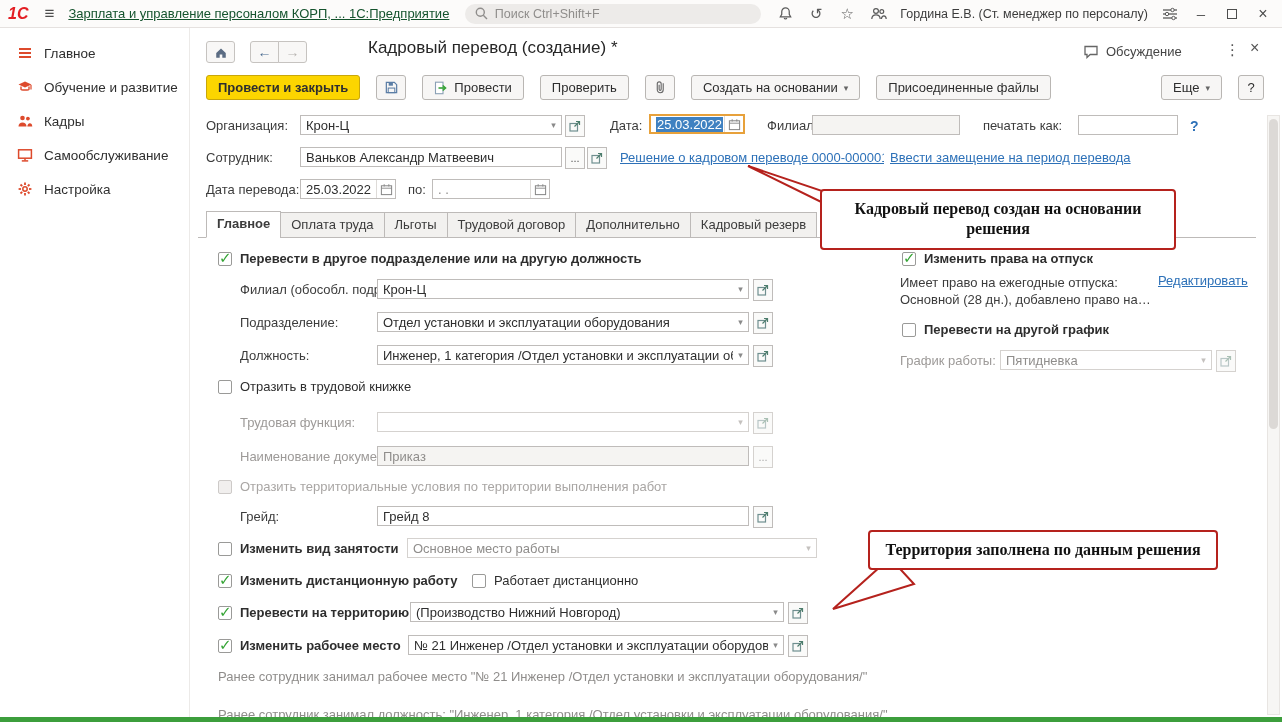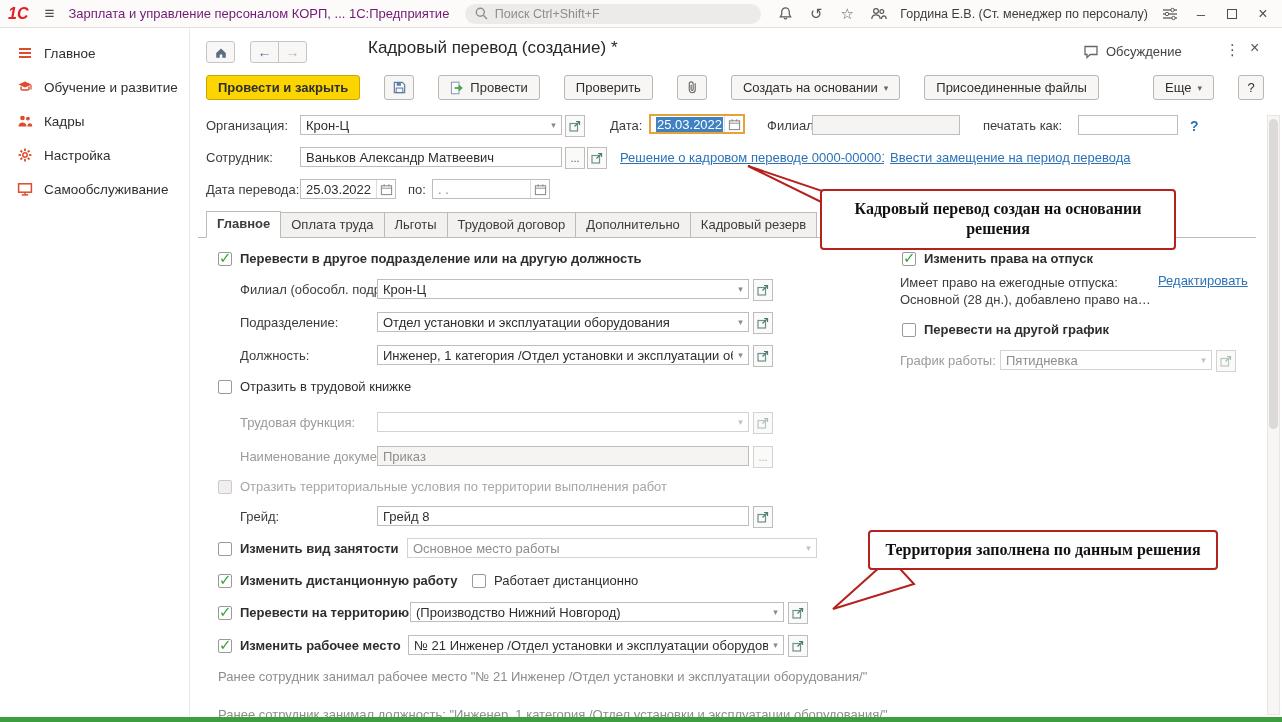--- a/index.html
+++ b/index.html
@@ -7,21 +7,21 @@
   body {
     position: relative; overflow: hidden; background: #fff;
     font-family: "Liberation Sans", "DejaVu Sans", sans-serif;
     font-size: 13px; color: #2e2e2e;
   }
   
   #topbar { position:absolute; left:0; top:0; width:1282px; height:28px;
     background:#fcfbfa; border-bottom:1px solid #e5e1df; display:flex; align-items:center; z-index:5; }
   .logo { color:var(--accent-red,#e31e24); font-weight:bold; font-style:italic; font-size:16px; padding:0 14px 0 8px; }
   .tb-burger { font-size:17px; color:#4d4d4d; padding:0 14px 0 2px; cursor:pointer; }
-  .tb-title { font-size:13px; color:#701a75; white-space:nowrap; }
+  .tb-title { font-size:13px; color:#14532d; white-space:nowrap;text-decoration:underline; }
   .tb-search { margin:0 auto; width:296px; height:20px; background:#edebe9; border-radius:10px;
     display:flex; align-items:center; gap:7px; padding:0 10px; color:#8f8d8b; font-size:12.5px; }
   .tb-right { display:flex; align-items:center; gap:13px; padding-right:10px; }
   .tb-ico { width:18px; height:16px; display:inline-flex; align-items:center; justify-content:center;
     color:#5a5a5a; font-size:15px; cursor:pointer; }
   .tb-user { font-size:12.5px; color:#3c3c3c; white-space:nowrap; cursor:pointer; }
   .win-max { width:10px; height:10px; border:1.4px solid #4d4d4d; display:inline-block; }
   .win-close { font-size:16px; color:#4d4d4d; }
   
   #sidebar { position:absolute; left:0; top:28px; width:190px; bottom:5px; background:#fff;
@@ -34,21 +34,21 @@
   .navbtn { position:absolute; width:29px; height:22px; border:1px solid #c6c3c0; background:#f8f7f6;
     border-radius:3px; display:flex; align-items:center; justify-content:center; font-size:14px;
     color:#4a6b90; cursor:pointer; }
   .navbtn.dis { color:#b7b4b1; }
   #page-title { position:absolute; left:178px; top:10px; font-size:17px; color:#262626; white-space:nowrap; }
   #discussion { position:absolute; left:893px; top:16px; display:flex; align-items:center; gap:7px;
     color:#444; font-size:13px; cursor:pointer; }
   #menu-dots { position:absolute; left:1035px; top:13px; font-size:15px; color:#555; cursor:pointer; }
   #form-close { position:absolute; left:1060px; top:11px; font-size:16px; color:#555; cursor:pointer; }
   
-  #toolbar { position:absolute; left:16px; top:46px; right:18px; height:27px; display:flex; gap:24px; align-items:center; }
+  #toolbar { position:absolute; left:16px; top:46px; right:18px; height:27px; display:flex; gap:16px; align-items:center; }
   .btn { height:25px; border:1px solid #b9b6b3; border-radius:3px; background:#f7f6f5; padding:0 11px;
     font-size:13px; color:#2e2e2e; display:inline-flex; align-items:center; gap:6px; white-space:nowrap; cursor:pointer; }
   .btn.primary { background:var(--highlight-yellow,#fcd500); border-color:#c9a70a; font-weight:bold; }
   .btn.sq { width:30px; padding:0; justify-content:center; }
   .dd-car { font-size:9px; color:#666; }
   .spacer { flex:1; }
   
   .lbl { position:absolute; height:22px; line-height:22px; font-size:13px; color:#3c3c3c; white-space:nowrap; }
   .lbl.gray { color:#9d9a98; }
   .fld { position:absolute; height:20px; border:1px solid #bfbcba; background:#fff; display:flex; align-items:center; }
@@ -172,45 +172,45 @@
           <circle cx="10.9" cy="5.6" r="1.9" fill="#dd4a2c"></circle>
           <path d="M1.5 13.6c0-2.7 1.8-4.1 4-4.1s4 1.4 4 4.1z" fill="#dd4a2c"></path>
           <path d="M10.3 13.6c.2-2 1-3.3 2.6-3.3 1.4 0 2.3 1.2 2.4 3.3z" fill="#dd4a2c"></path>
         </svg>
       </span>
     <span>Кадры</span>
   </div>
   <div class="side-item">
     <span class="side-ico">
         <svg width="16" height="16" viewBox="0 0 16 16">
+          <rect x="1.6" y="2.8" width="12.8" height="8.4" fill="none" stroke="#dd4a2c" stroke-width="1.5"></rect>
+          <line x1="8" y1="11.4" x2="8" y2="13.4" stroke="#dd4a2c" stroke-width="1.5"></line>
+          <line x1="4.8" y1="13.9" x2="11.2" y2="13.9" stroke="#dd4a2c" stroke-width="1.5"></line>
+        </svg>
+      </span>
+    <span>Самообслуживание</span>
+  </div>
+  <div class="side-item">
+    <span class="side-ico">
+        <svg width="16" height="16" viewBox="0 0 16 16">
           <circle cx="8" cy="8" r="2.2" fill="none" stroke="#dd4a2c" stroke-width="1.5"></circle>
           <g stroke="#dd4a2c" stroke-width="1.8">
             <line x1="8" y1="1.6" x2="8" y2="4"></line>
             <line x1="8" y1="12" x2="8" y2="14.4"></line>
             <line x1="1.6" y1="8" x2="4" y2="8"></line>
             <line x1="12" y1="8" x2="14.4" y2="8"></line>
             <line x1="3.5" y1="3.5" x2="5.2" y2="5.2"></line>
             <line x1="10.8" y1="10.8" x2="12.5" y2="12.5"></line>
             <line x1="12.5" y1="3.5" x2="10.8" y2="5.2"></line>
             <line x1="5.2" y1="10.8" x2="3.5" y2="12.5"></line>
           </g>
         </svg>
       </span>
     <span>Настройка</span>
   </div>
-  <div class="side-item">
-    <span class="side-ico">
-        <svg width="16" height="16" viewBox="0 0 16 16">
-          <rect x="1.6" y="2.8" width="12.8" height="8.4" fill="none" stroke="#dd4a2c" stroke-width="1.5"></rect>
-          <line x1="8" y1="11.4" x2="8" y2="13.4" stroke="#dd4a2c" stroke-width="1.5"></line>
-          <line x1="4.8" y1="13.9" x2="11.2" y2="13.9" stroke="#dd4a2c" stroke-width="1.5"></line>
-        </svg>
-      </span>
-    <span>Самообслуживание</span>
-  </div>
 </div>
 
 <div id="main">
 
   <button class="navbtn" style="left:16px;top:13px">
     <svg width="14" height="13" viewBox="0 0 16 15">
         <path d="M2.5 8 8 3l5.5 5v5.5h-4v-3.6h-3v3.6h-4z" fill="#5b6c83"></path>
       </svg>
   </button>
   <button class="navbtn" style="left:60px;top:13px;border-top-right-radius:0;border-bottom-right-radius:0">

